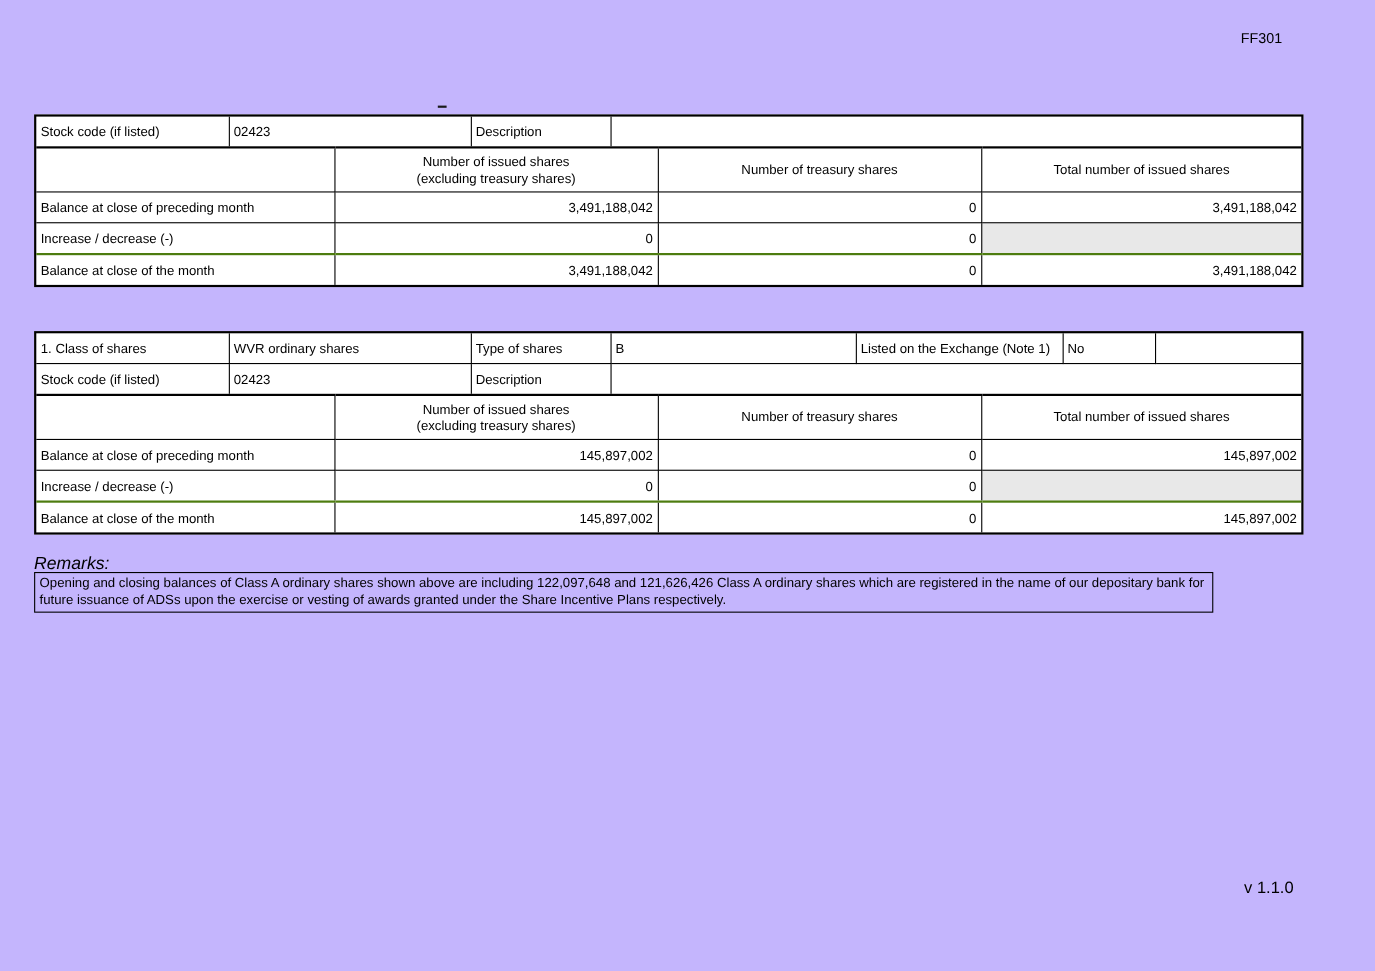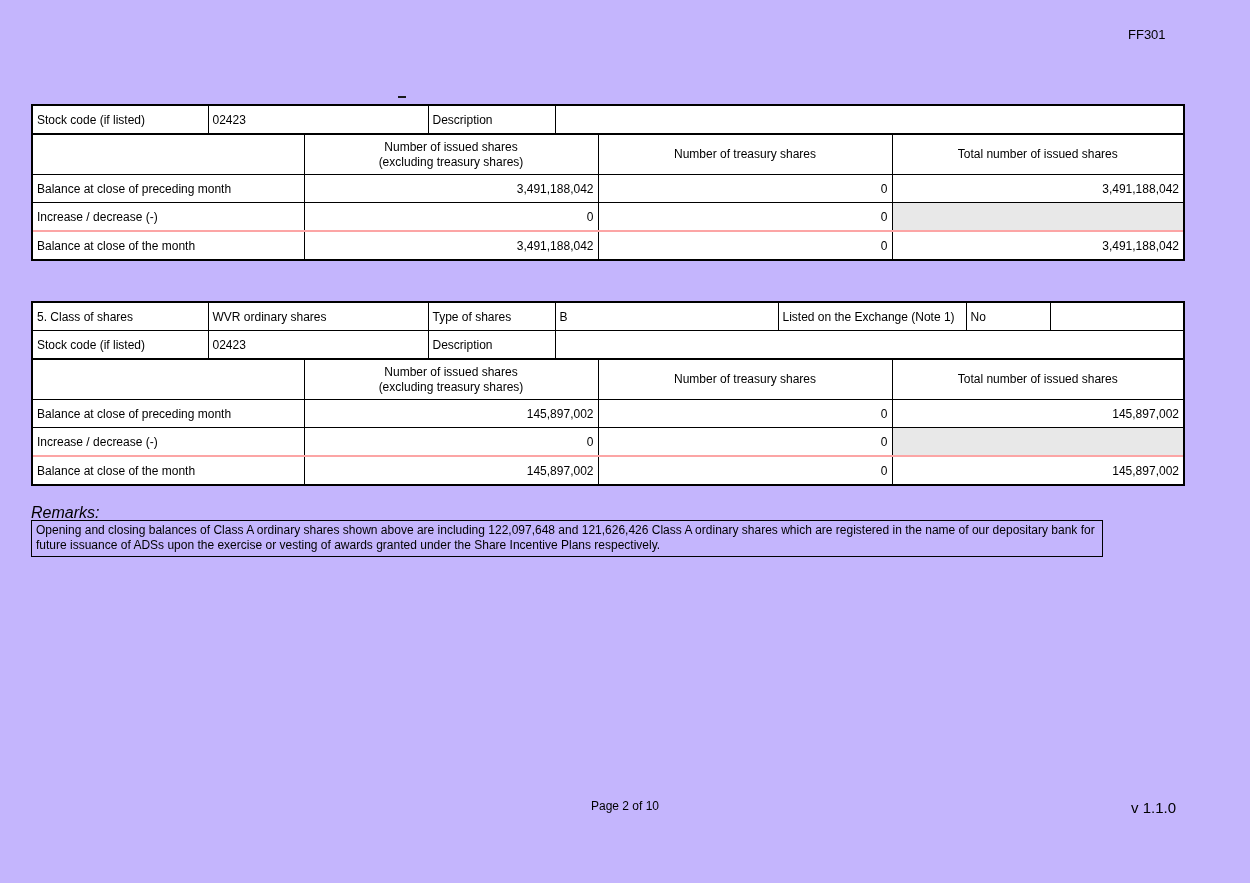--- a/index.html
+++ b/index.html
@@ -16,21 +16,21 @@
   .tbl td { border:1px solid #000; font-size:12px; padding:1px 4px; vertical-align:middle; overflow:hidden; white-space:nowrap; height:25px; }
   .tbl tr td:first-child { border-left:none; }
   .tbl tr td:last-child { border-right:none; }
   .tbl tr:first-child td { border-top:none; }
   .tbl tr:last-child td { border-bottom:none; }
   .tbot tr:first-child td { border-top:2px solid #000; }
   .hdr td { height:37px; text-align:center; white-space:normal; line-height:1.22; padding:1px 2px; }
   .num { text-align:right; }
   .small { font-size:11px; padding:1px 3px; }
   .shaded { background:var(--shaded,#e8e8e8); }
-  .totalrow td { border-top:2px solid #fca5a5; }
+  .totalrow td { border-top:2px solid #4d7c0f; }
 
   .remarks-label { position:absolute; top:504px; left:31px; font-size:16px;font-style:italic; }
   .remarks-box { position:absolute; top:520px; left:31px; width:1072px; box-sizing:border-box;
                  border:1.5px solid #000; padding:2px 4px 3px 4px; font-size:12px; line-height:15px; }
 
   .footer-page { position:absolute; top:799px; left:0; width:100%; text-align:center; font-size:12px; }
   .footer-version { position:absolute; top:799px; left:1131px; font-size:15px; }
 </style>
 </head>
 <body>
@@ -102,21 +102,21 @@
           <col style="width:175px">
           <col style="width:220px">
           <col style="width:127px">
           <col style="width:223px">
           <col style="width:188px">
           <col style="width:84px">
           <col>
         </colgroup>
       <tbody>
           <tr>
-        <td>5. Class of shares</td>
+        <td>1. Class of shares</td>
         <td>WVR ordinary shares</td>
         <td>Type of shares</td>
         <td>B</td>
         <td class="small">Listed on the Exchange (Note 1)</td>
         <td>No</td>
         <td></td>
       </tr>
       <tr>
         <td>Stock code (if listed)</td>
         <td>02423</td>
@@ -159,16 +159,15 @@
       </tr>
     </tbody>
       </table>
   </div>
 
   <div class="remarks-label">Remarks:</div>
   <div class="remarks-box">
     <span>Opening and closing balances of Class A ordinary shares shown above are including 122,097,648 and 121,626,426 Class A ordinary shares which are registered in the name of our depositary bank for future issuance of ADSs upon the exercise or vesting of awards granted under the Share Incentive Plans respectively.</span>
   </div>
 
-  <div class="footer-page">Page 2 of 10</div>
   <div class="footer-version">v 1.1.0</div>
 
 </div>
 
 </body></html>

